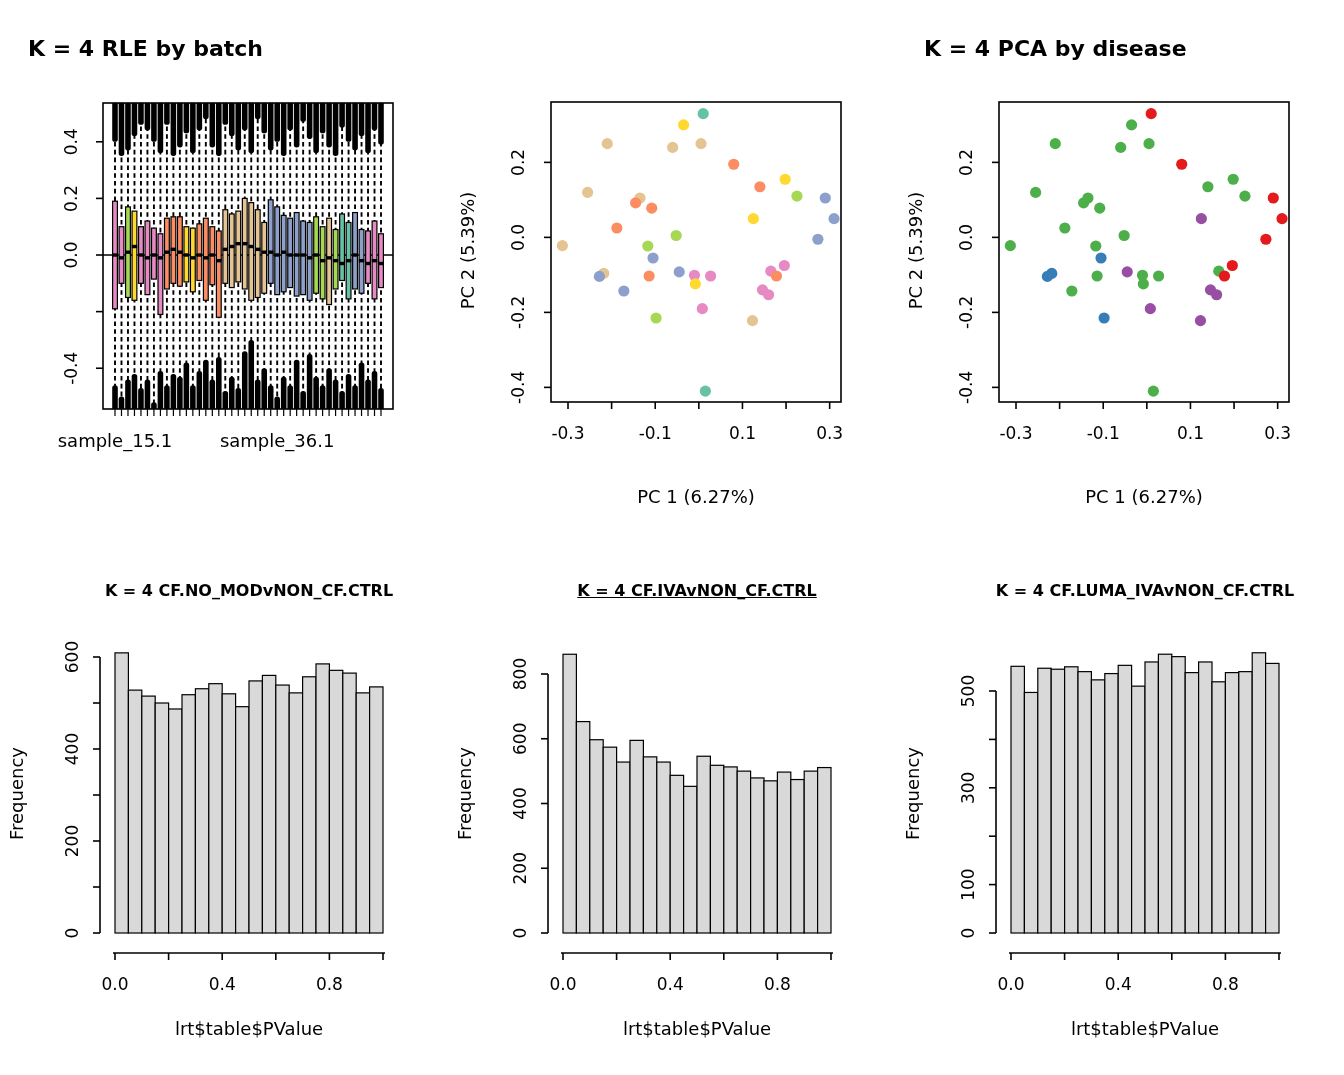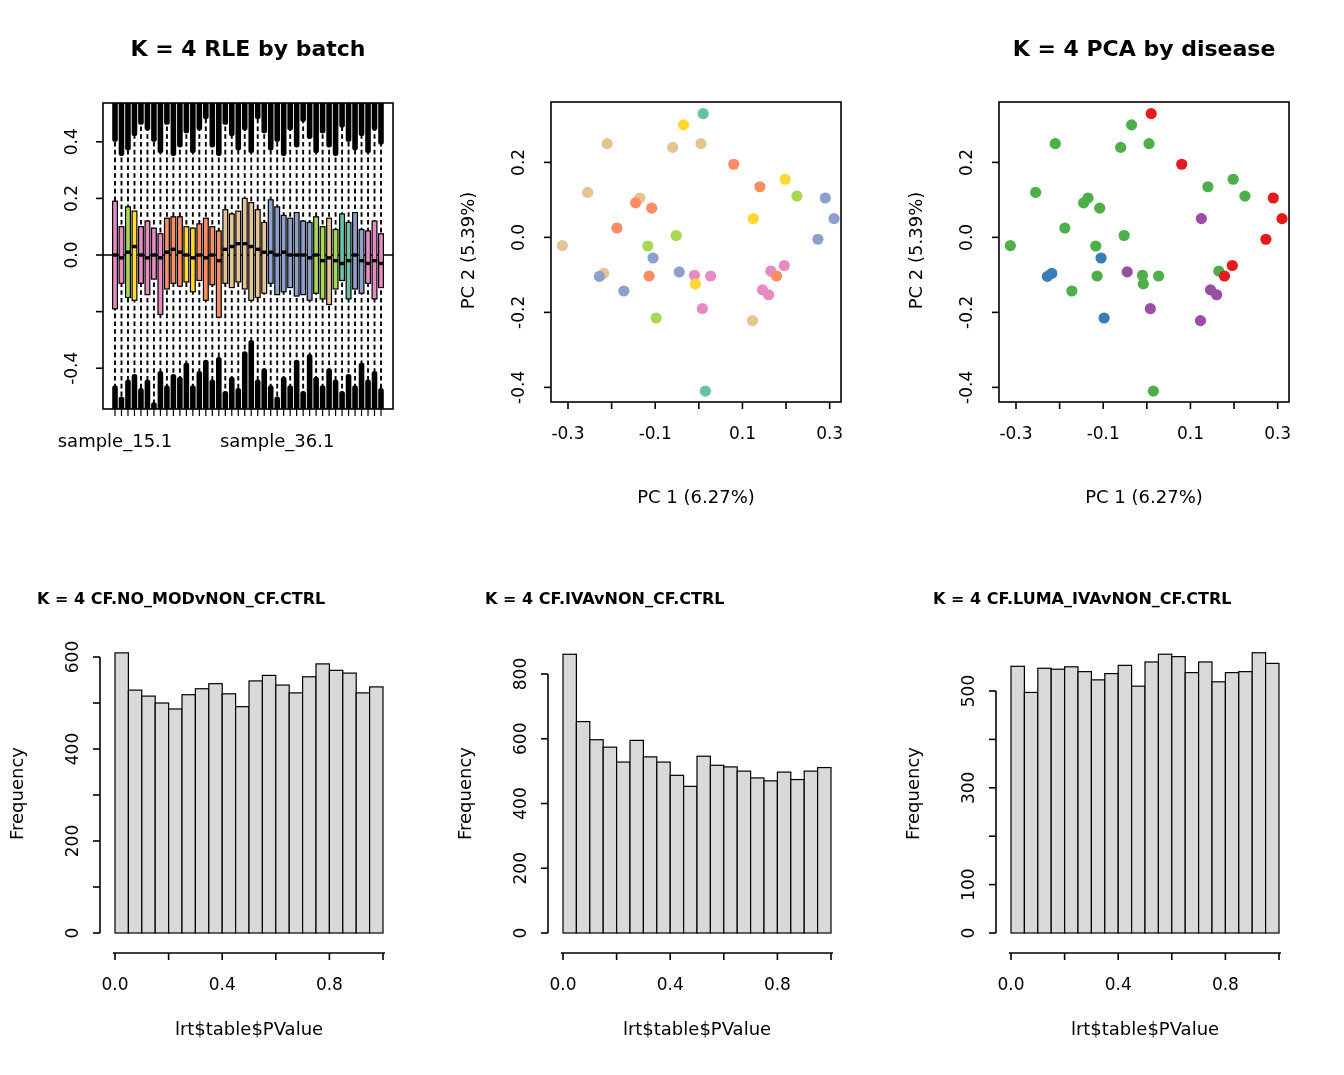--- a/index.html
+++ b/index.html
@@ -1,20 +1,20 @@
 <!DOCTYPE html>
 <html><head>
 <meta charset="utf-8">
 <style>
   html,body{margin:0;padding:0;background:#fff;}
   body{font-family:"DejaVu Sans","Liberation Sans",sans-serif;color:#000;}
   #canvas{position:relative;width:1344px;height:1075px;background:#fff;overflow:hidden;}
   #plot{position:absolute;left:0;top:0;}
-  .title-lg{position:absolute;width:440px;margin:0;font-size:22px;font-weight:bold;text-align:center;white-space:nowrap;}
-  .title-sm{position:absolute;width:440px;margin:8px;font-size:16px;font-weight:bold;text-align:left;white-space:nowrap;}
+  .title-lg{position:absolute;width:440px;margin:0;font-size:22px;font-weight:bold;text-align:left;white-space:nowrap;}
+  .title-sm{position:absolute;width:440px;margin:0;font-size:16px;font-weight:bold;text-align:center;white-space:nowrap;}
   .axlab{position:absolute;width:300px;font-size:18px;text-align:center;white-space:nowrap;}
   .axlab.vert{transform:rotate(-90deg);transform-origin:center center;}
   svg text{font-family:"DejaVu Sans","Liberation Sans",sans-serif;fill:#000;}
 </style>
 </head>
 <body>
 
 <div id="canvas">
   <svg id="plot" width="1344" height="1075">
       <clipPath id="rleclip">
@@ -528,21 +528,21 @@
       <rect x="1225.4" y="672.608" width="13.4" height="260.39200000000005" fill="#D9D9D9" stroke="#000" stroke-width="1.2"></rect>
       <rect x="1238.8" y="671.64" width="13.4" height="261.36" fill="#D9D9D9" stroke="#000" stroke-width="1.2"></rect>
       <rect x="1252.2" y="652.764" width="13.4" height="280.236" fill="#D9D9D9" stroke="#000" stroke-width="1.2"></rect>
       <rect x="1265.6" y="663.412" width="13.4" height="269.58799999999997" fill="#D9D9D9" stroke="#000" stroke-width="1.2"></rect>
     </svg>
 
   <h2 class="title-lg" style="left:28px;top:36px;">K = 4 RLE by batch</h2>
   <h2 class="title-lg" style="left:924px;top:36px;">K = 4 PCA by disease</h2>
 
   <h2 class="title-sm" style="left:29px;top:581px;">K = 4 CF.NO_MODvNON_CF.CTRL</h2>
-  <h2 class="title-sm" style="left:477px;top:581px;">K = 4 CF.IVAvNON_CF.CTRL</h2>
+  <h2 class="title-sm" style="left:477px;top:581px;text-decoration:underline;">K = 4 CF.IVAvNON_CF.CTRL</h2>
   <h2 class="title-sm" style="left:925px;top:581px;">K = 4 CF.LUMA_IVAvNON_CF.CTRL</h2>
 
   <div class="axlab" style="left:546px;top:486px;">PC 1 (6.27%)</div>
   <div class="axlab" style="left:994px;top:486px;">PC 1 (6.27%)</div>
   <div class="axlab vert" style="left:317px;top:240px;">PC 2 (5.39%)</div>
   <div class="axlab vert" style="left:765px;top:240px;">PC 2 (5.39%)</div>
 
   <div class="axlab" style="left:99px;top:1018px;">lrt$table$PValue</div>
   <div class="axlab" style="left:547px;top:1018px;">lrt$table$PValue</div>
   <div class="axlab" style="left:995px;top:1018px;">lrt$table$PValue</div>

